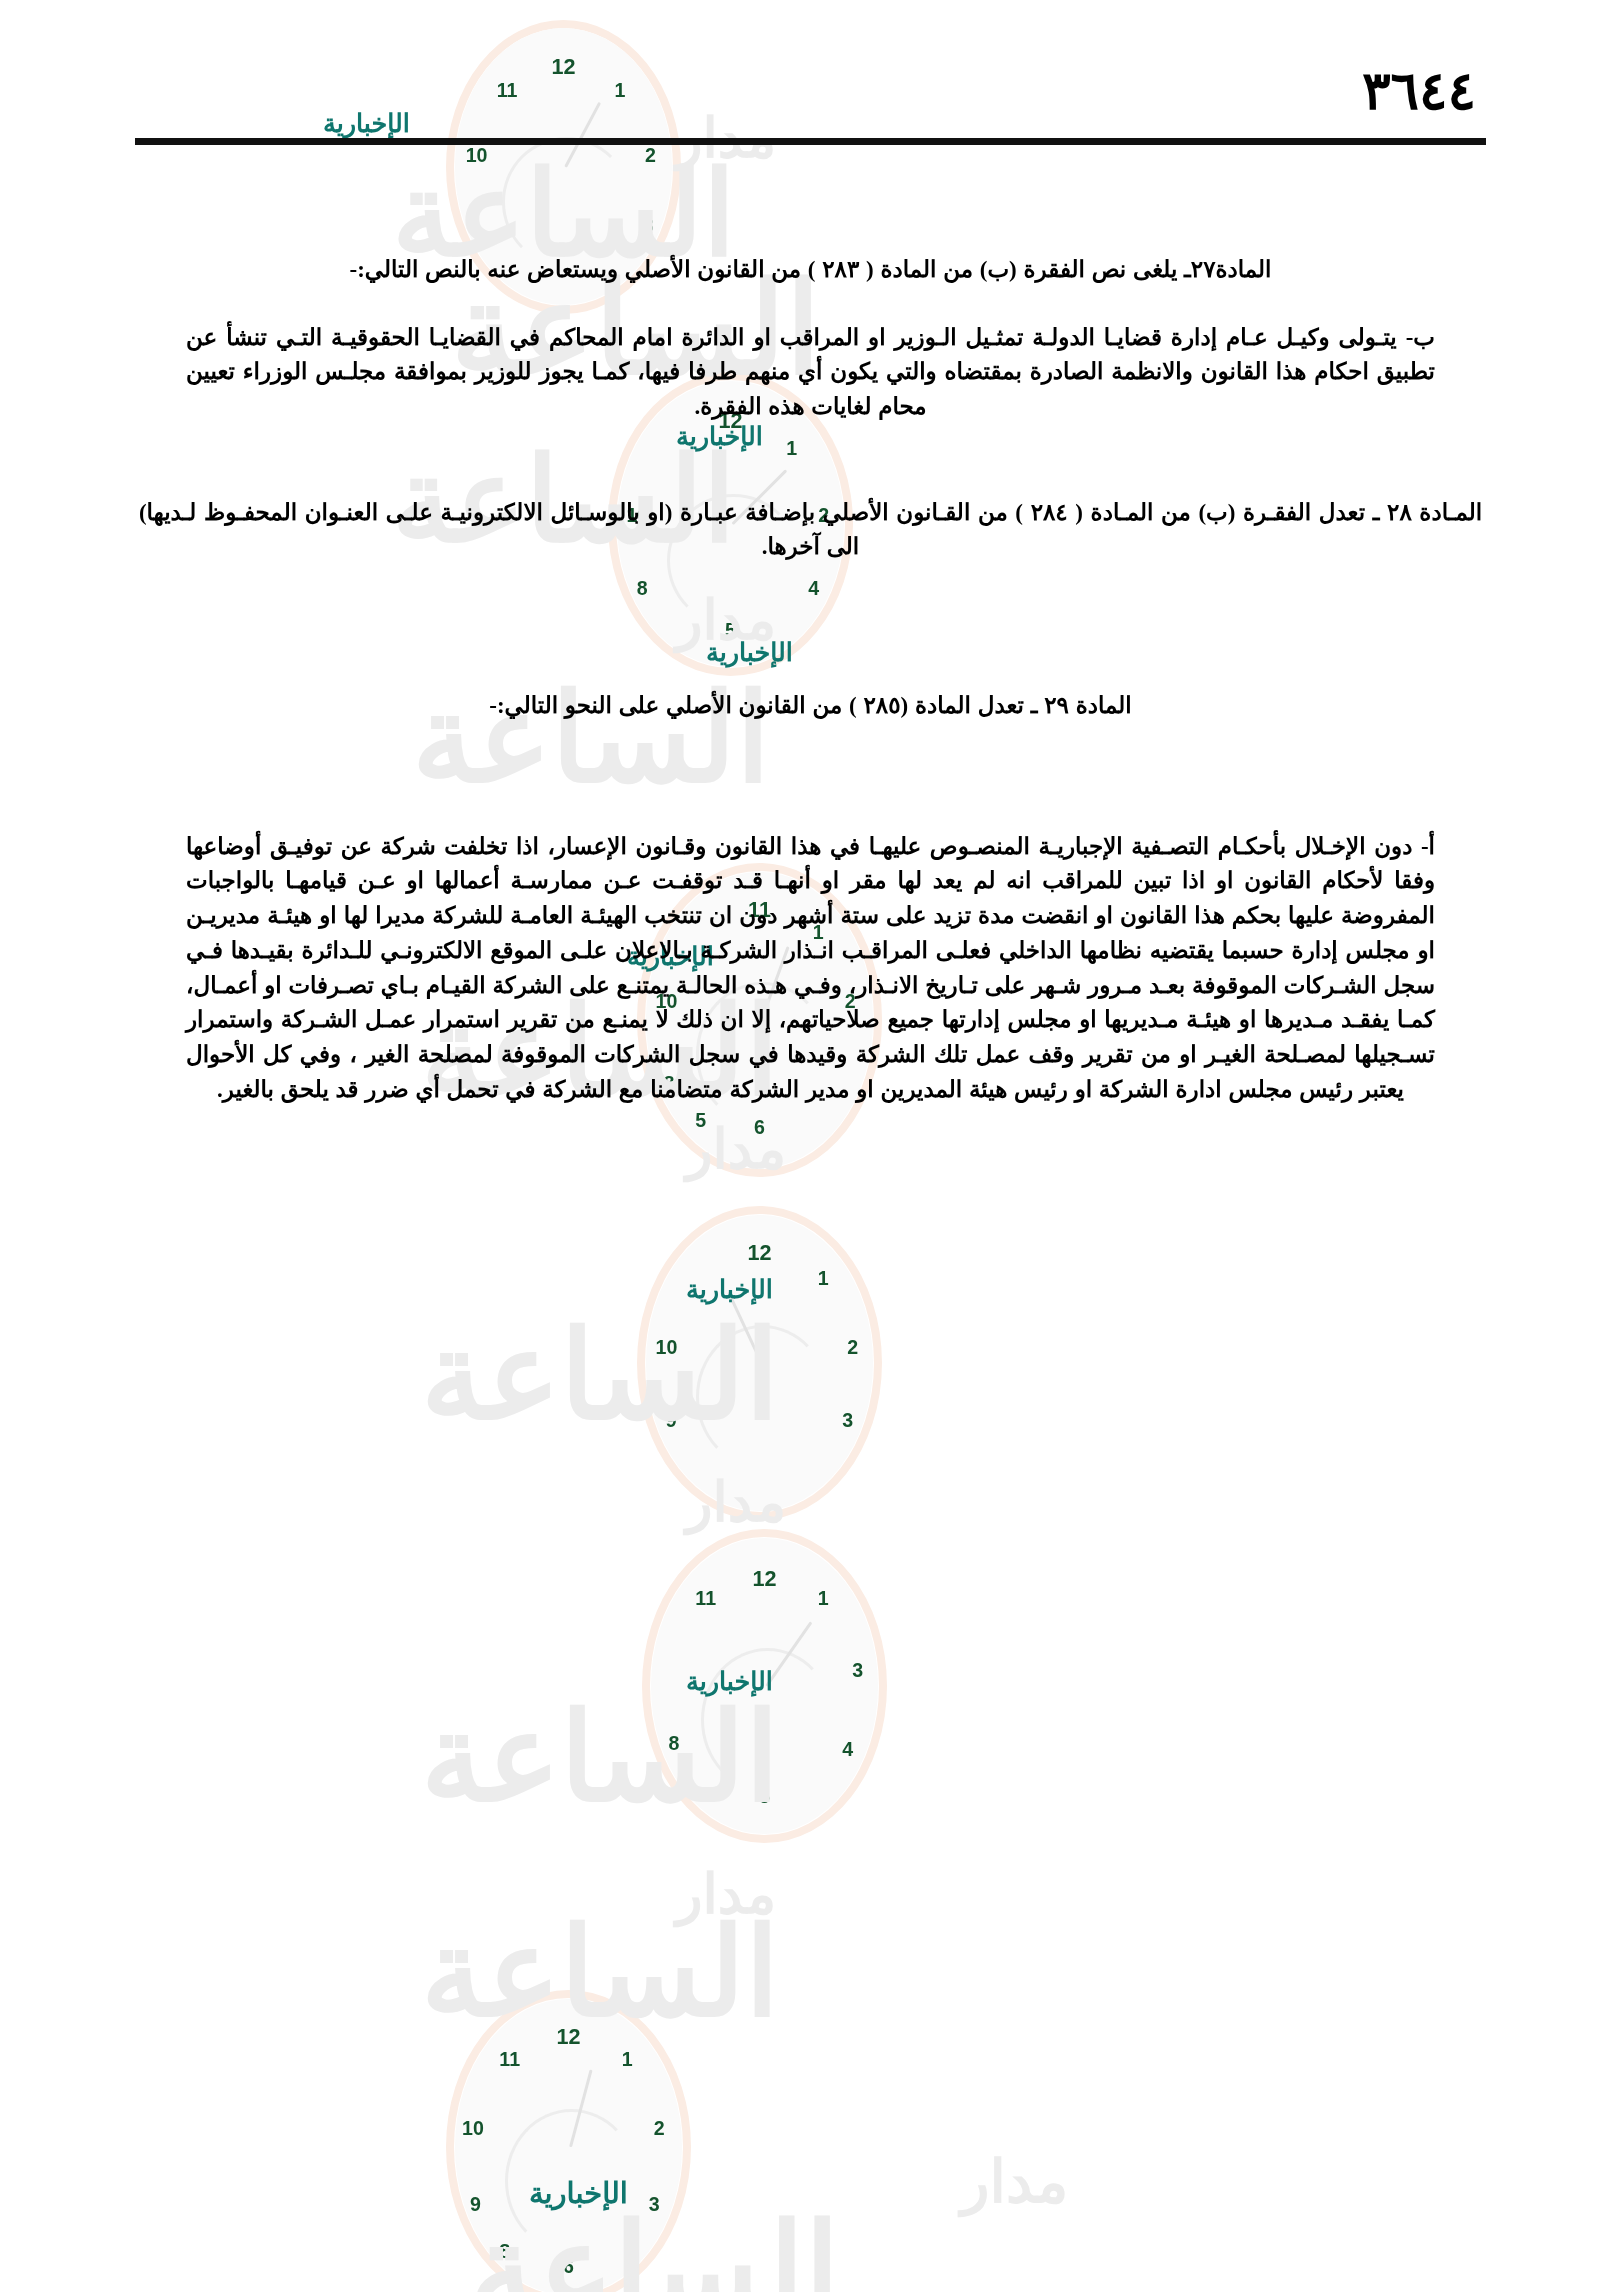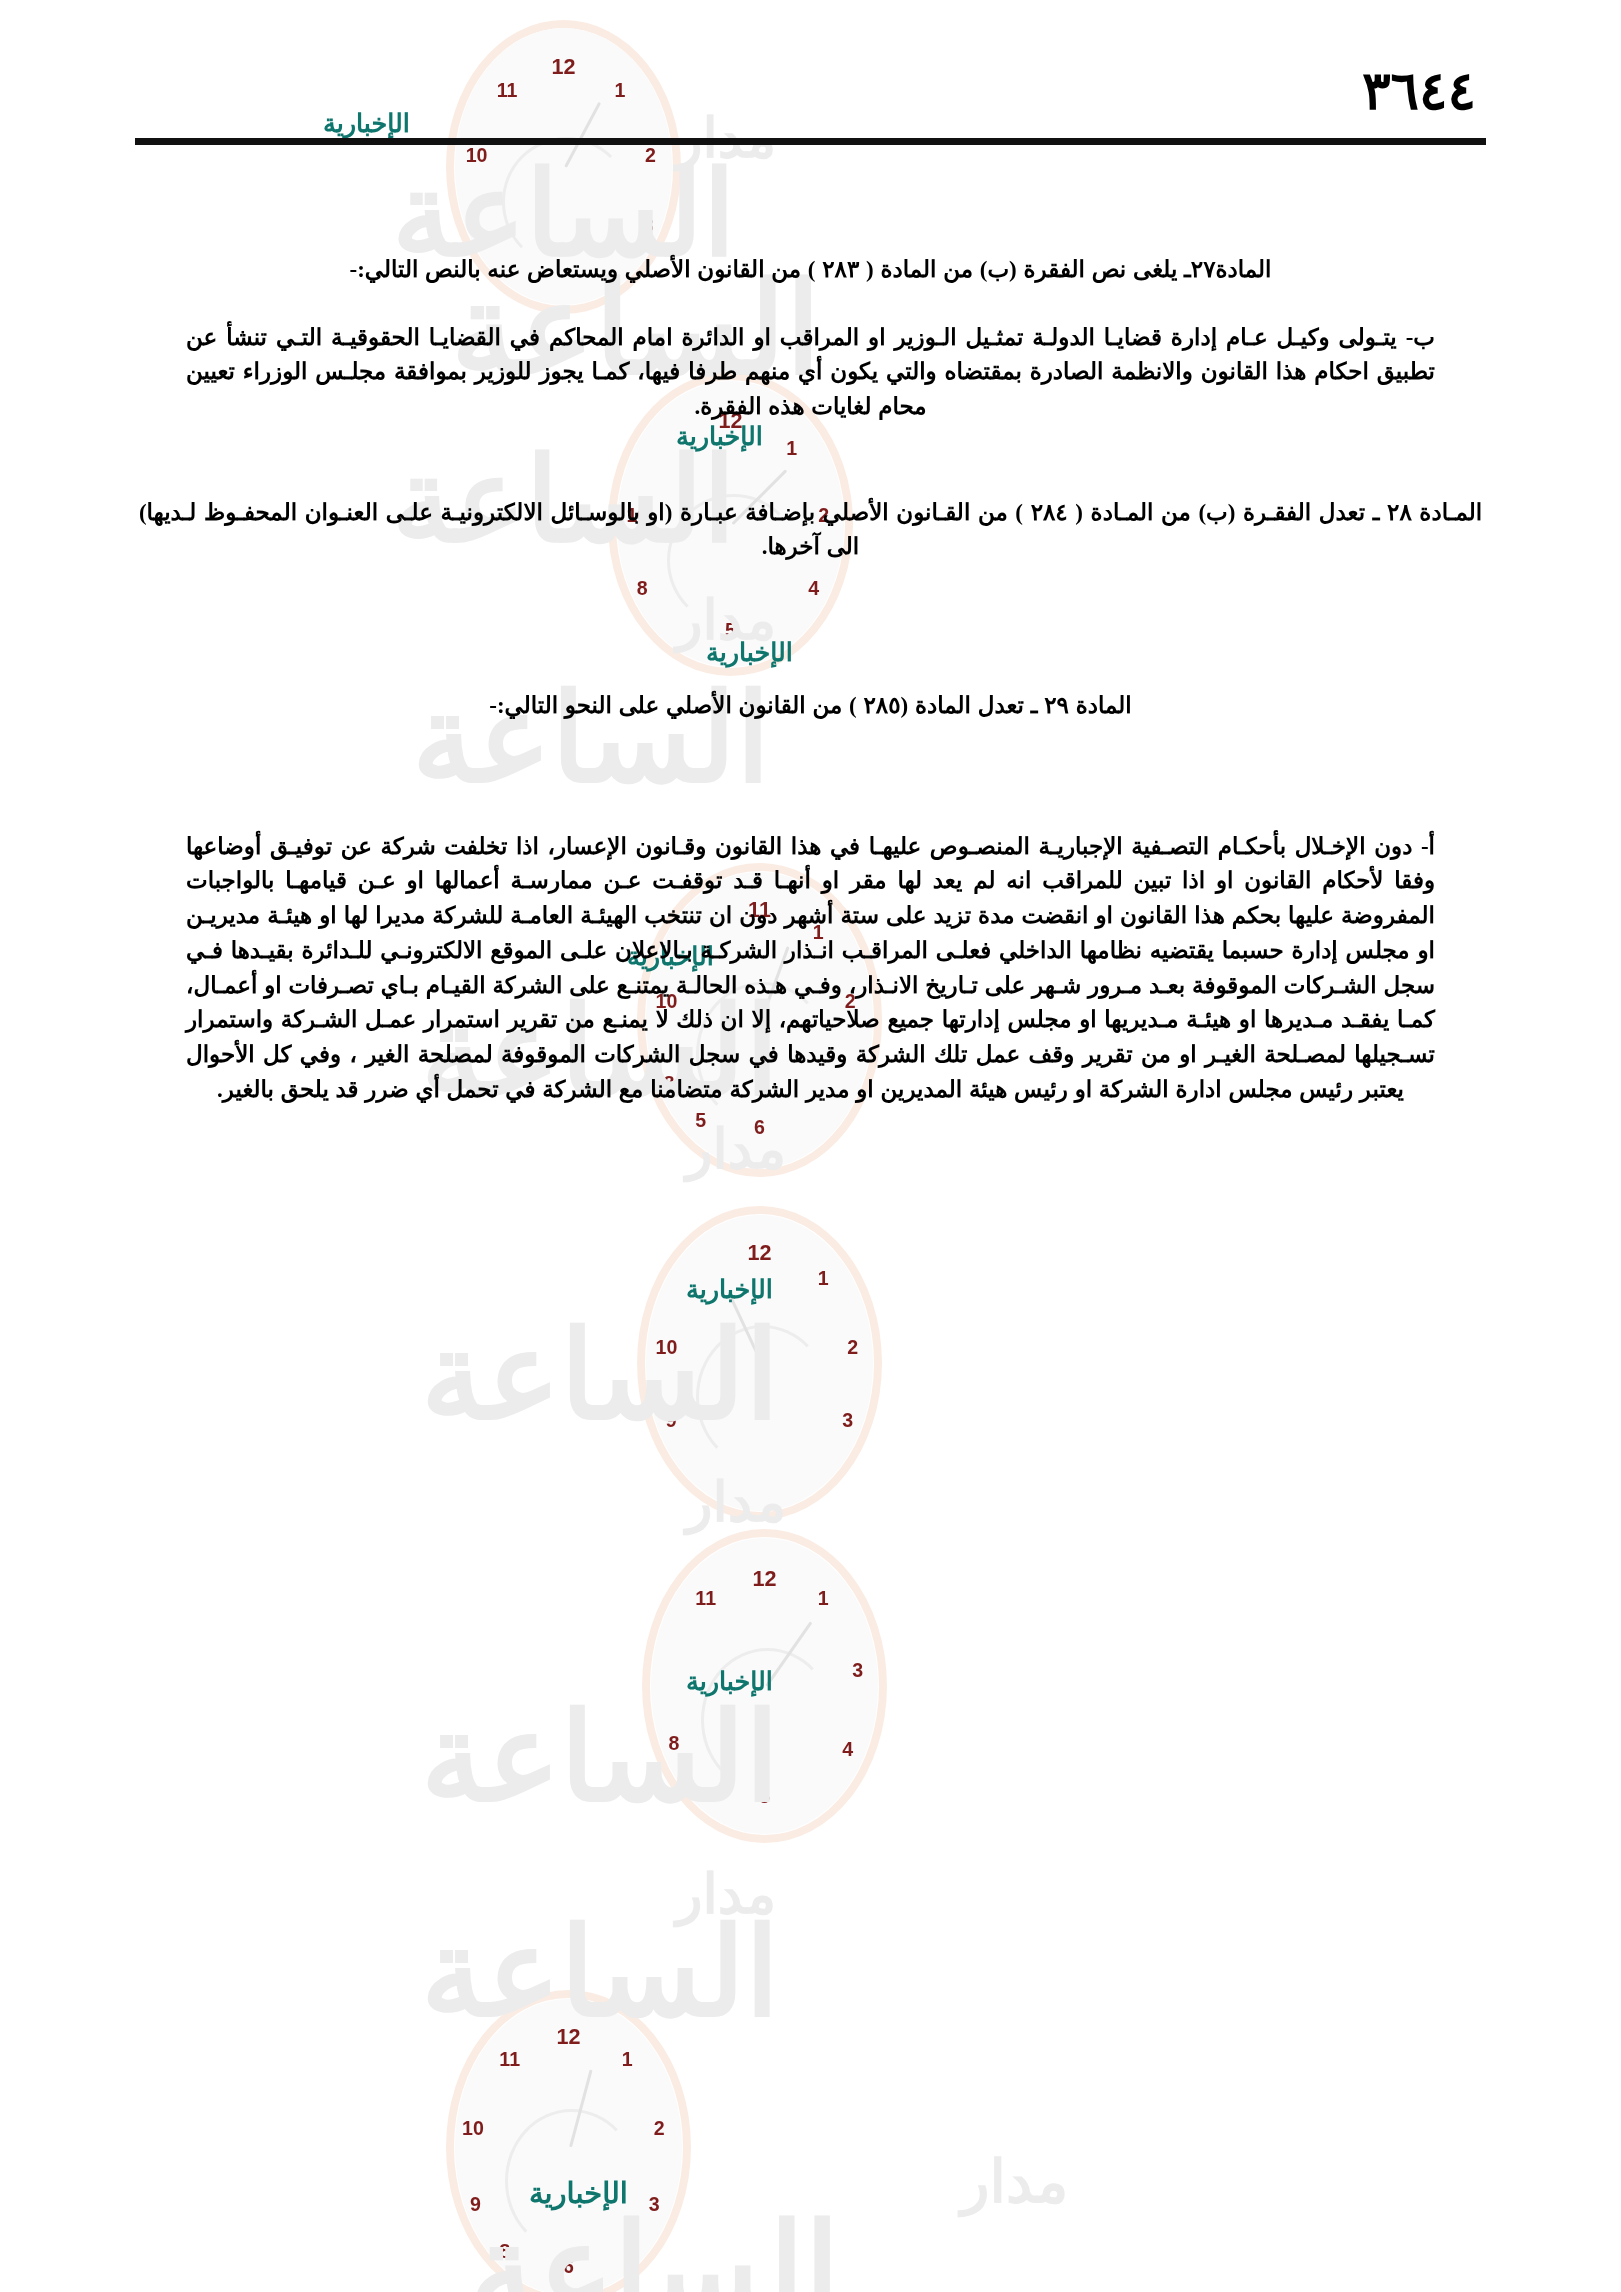--- a/index.html
+++ b/index.html
@@ -39,21 +39,21 @@
   .wm-clock .ring-inner {
     position: absolute;
     inset: 8.8px;
     border-radius: 50%;
     background: #fafafa;
     box-sizing: border-box;
   }
   .wm-clock .dial-num {
     position: absolute;
     font-family: "Liberation Sans", sans-serif;
-    color: #7f1d1d;
+    color: #14532d;
     font-weight: 700;
     transform: translate(-50%, -50%);
   }
   .wm-clock .hand {
     position: absolute;
     background: #e2e2e2;
     left: 50%;
     bottom: 50%;
     transform-origin: 50% 100%;
     border-radius: 2px;

